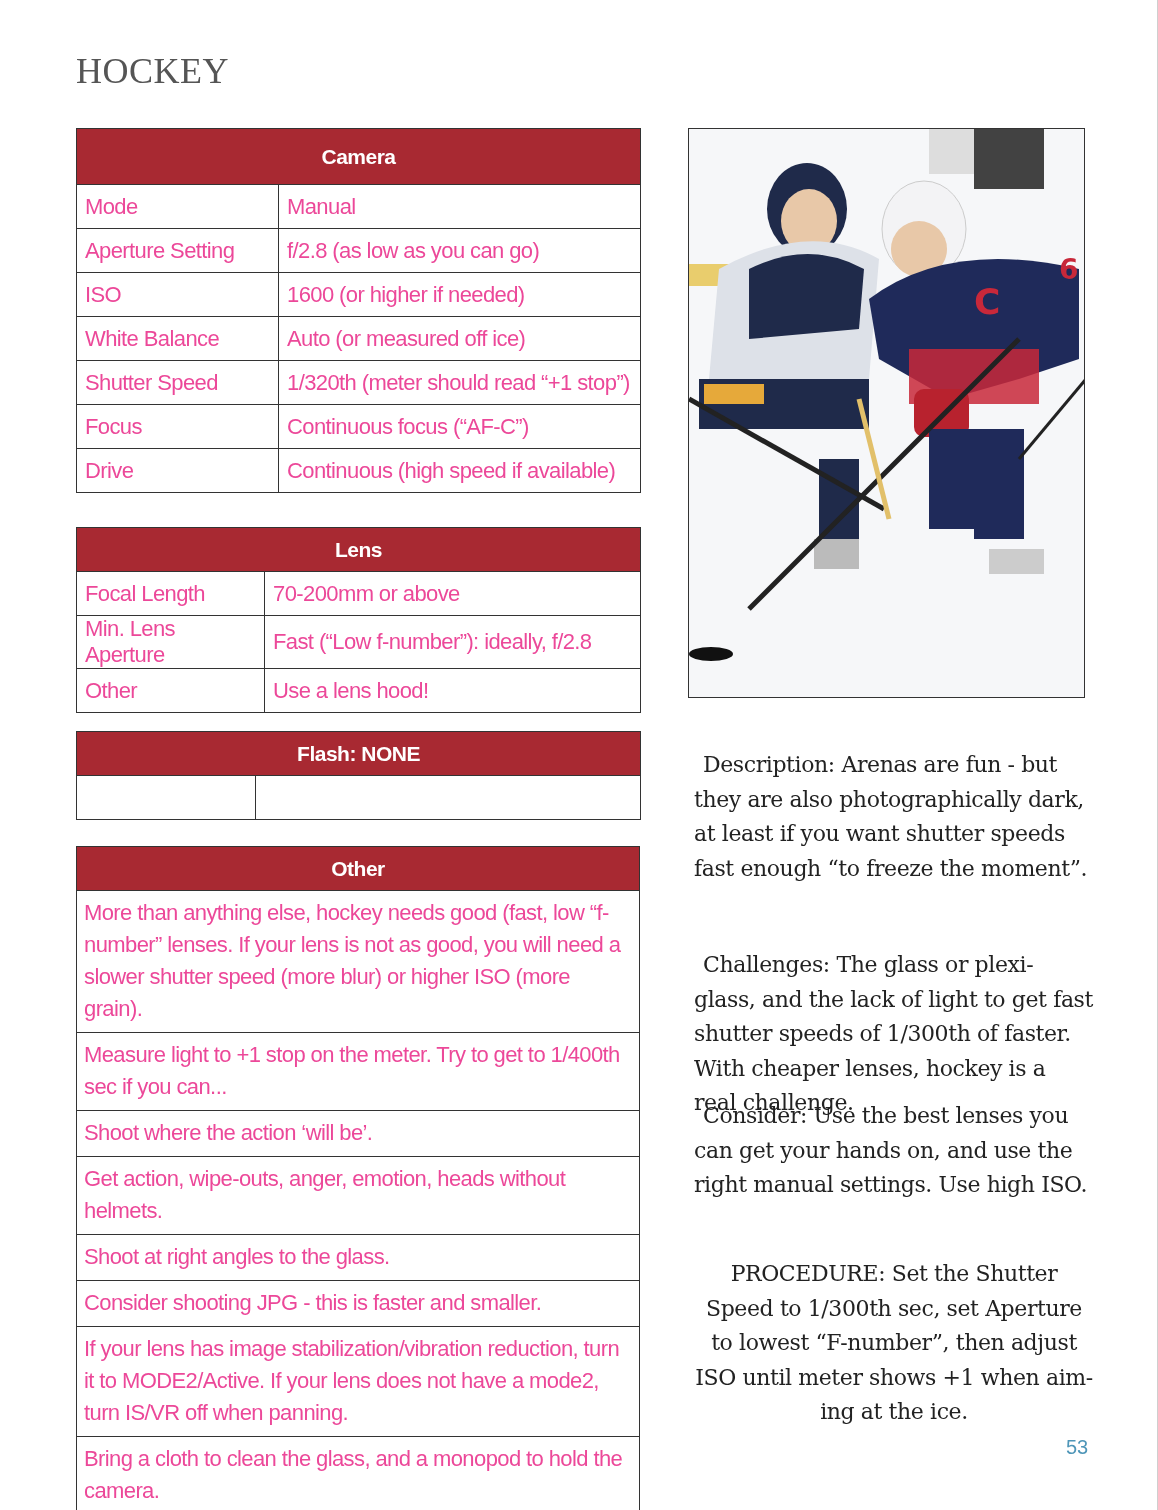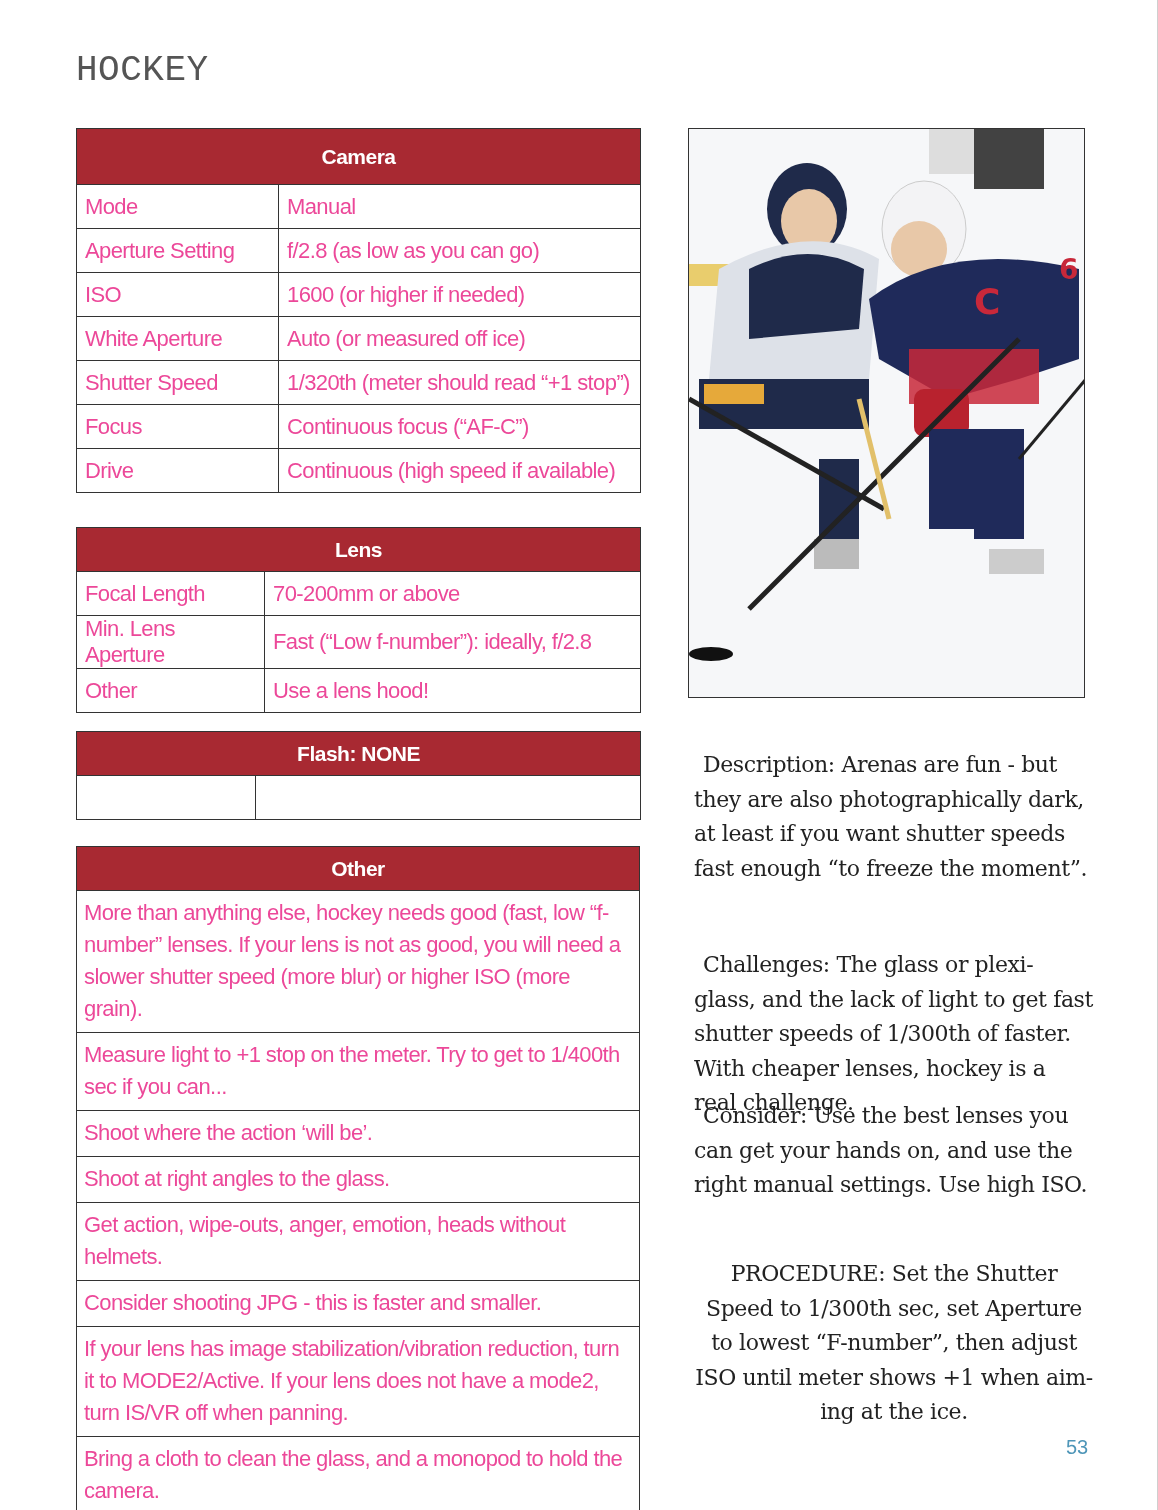--- a/index.html
+++ b/index.html
@@ -4,21 +4,21 @@
 <style>
   html, body { margin: 0; padding: 0; }
   body {
     width: 1158px; height: 1510px; background: #ffffff;
     position: relative; overflow: hidden;
     font-family: "Liberation Sans", sans-serif;
     border-right: 1px solid #cfcfcf; box-sizing: border-box;
   }
   .page-title {
     position: absolute; left: 76px; top: 50px;
-    font-family: Liberation Mono, monospace; font-size: 36px;
+    font-family: Liberation Serif, serif; font-size: 36px;
     color: #555555; letter-spacing: 0.5px; font-weight: normal;
   }
   table.spec {
     position: absolute; left: 76px; width: 565px;
     border-collapse: collapse; table-layout: fixed;
   }
   table.spec th {
     background: #a82932; color: #ffffff; font-weight: bold;
     font-size: 21px; height: 43px; border: 1.5px solid #333;
     letter-spacing: -0.5px; text-align: center; padding: 0;
@@ -67,21 +67,21 @@
       </tr>
     <tr>
         <td>Aperture Setting</td>
         <td>f/2.8 (as low as you can go)</td>
       </tr>
     <tr>
         <td>ISO</td>
         <td>1600 (or higher if needed)</td>
       </tr>
     <tr>
-        <td>White Aperture</td>
+        <td>White Balance</td>
         <td>Auto (or measured off ice)</td>
       </tr>
     <tr>
         <td>Shutter Speed</td>
         <td>1/320th (meter should read “+1 stop”)</td>
       </tr>
     <tr>
         <td>Focus</td>
         <td>Continuous focus (“AF-C”)</td>
       </tr>
@@ -146,24 +146,24 @@
     <tr>
         <td>More than anything else, hockey needs good (fast, low “f-number” lenses. If your lens is not as good, you will need a slower shutter speed (more blur) or higher ISO (more grain).</td>
       </tr>
     <tr>
         <td>Measure light to +1 stop on the meter. Try to get to 1/400th sec if you can...</td>
       </tr>
     <tr>
         <td>Shoot where the action ‘will be’.</td>
       </tr>
     <tr>
+        <td>Get action, wipe-outs, anger, emotion, heads without helmets.</td>
+      </tr>
+    <tr>
         <td>Shoot at right angles to the glass.</td>
-      </tr>
-    <tr>
-        <td>Get action, wipe-outs, anger, emotion, heads without helmets.</td>
       </tr>
     <tr>
         <td>Consider shooting JPG - this is faster and smaller.</td>
       </tr>
     <tr>
         <td>If your lens has image stabilization/vibration reduction, turn it to MODE2/Active. If your lens does not have a mode2, turn IS/VR off when panning.</td>
       </tr>
     <tr>
         <td>Bring a cloth to clean the glass, and a monopod to hold the camera.</td>
       </tr>

